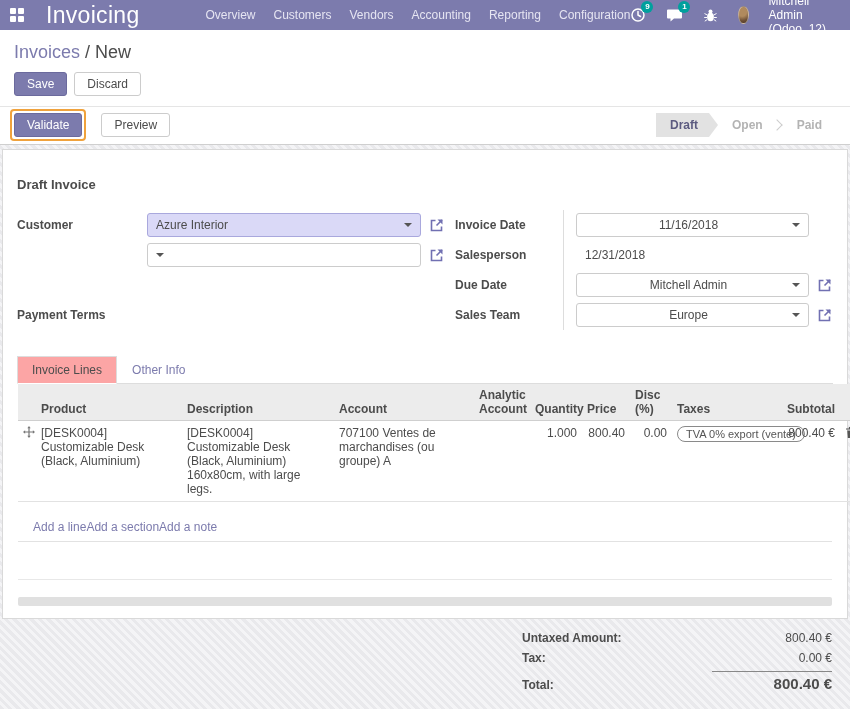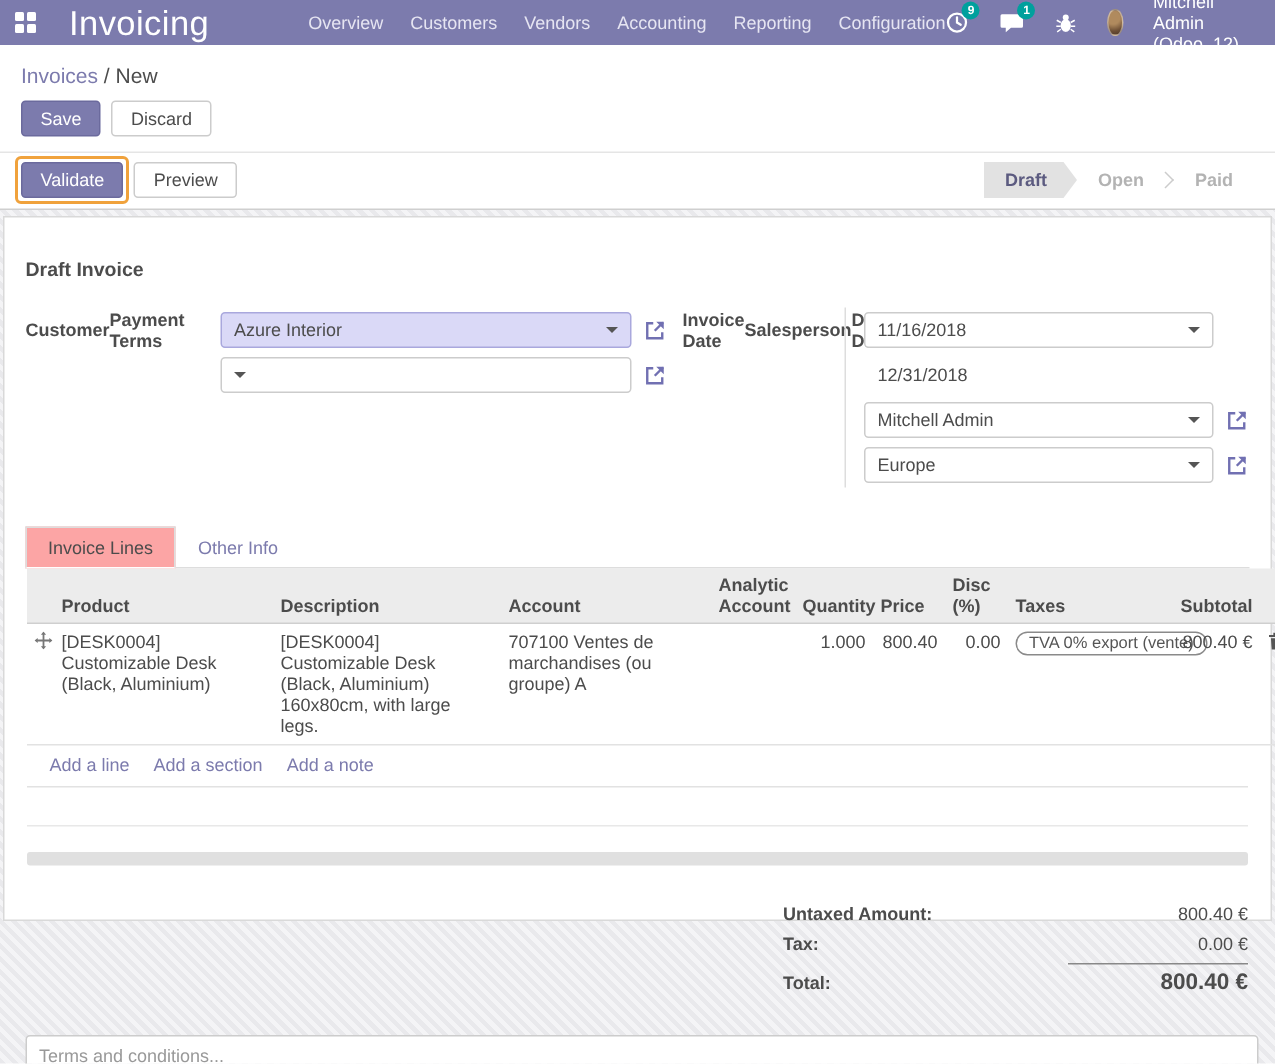--- a/index.html
+++ b/index.html
@@ -29,56 +29,56 @@
            border-radius:7px; padding:1px 2px; font-weight:bold; }
   .user-block { display:flex; align-items:center; gap:20px; cursor:pointer; }
   .avatar { width:18px; height:18px; border-radius:50%;
             background:radial-gradient(circle at 35% 30%,#b08a5e 0 35%,#6d4f35 70%,#4a3526 100%);
             border:1px solid rgba(255,255,255,.4); }
   .caret-w { width:0; height:0; border-left:4px solid transparent;
              border-right:4px solid transparent; border-top:4px solid #fff; }
 
   
   .control-panel { background:#fff; flex:0 0 103px; border-bottom:1px solid #cfcfcf; }
-  .breadcrumb { font-size:14px; padding:12px 0 0 14px; }
+  .breadcrumb { font-size:18px; padding:12px 0 0 14px; }
   .breadcrumb .parent { color:#7c7bad; cursor:pointer; }
   .breadcrumb .sep, .breadcrumb .current { color:#4c4c4c; }
   .cp-row1 { padding:9px 0 10px 14px; border-bottom:1px solid #e5e5e5; display:flex; gap:7px; }
   .cp-row2 { padding:6px 14px 7px 14px; display:flex; align-items:center; }
   .btn { font-size:12px; padding:4px 12px; border-radius:3px; cursor:pointer;
          border:1px solid #ccc; background:#fff; color:#4c4c4c;
          font-family:"Liberation Sans",sans-serif; }
   .btn-primary { background:#7c7bad; border-color:#6b6a9d; color:#fff; }
   .hl-box { display:inline-block; border:2px solid #f0a23c; border-radius:4px;
-            padding:2px; margin:-4px 3px -4px -4px; }
+            padding:2px; margin:-4px 15px -4px -4px; }
   
   .statusbar { margin-left:auto; display:flex; align-items:center; }
   .status-step { font-weight:bold; color:#b3b3b3; padding:5px 14px; }
   .status-step.active { background:#e2e2e2; color:#5c5b80;
      clip-path:polygon(0 0,calc(100% - 9px) 0,100% 50%,calc(100% - 9px) 100%,0 100%);
      padding:5px 20px 5px 14px; }
   .chev { width:8px; height:8px; border-top:1px solid #ccc; border-right:1px solid #ccc;
           transform:rotate(45deg); margin:0 2px 0 -4px; }
 
   
   .sheet-wrap { flex:1; padding:4px 2px 9px 2px; }
   .sheet { background:#fff; border:1px solid #d9d9d9; height:470px; position:relative; }
   .sheet-title { font-size:13px; font-weight:bold; padding:27px 14px 0 14px; }
 
   .form { display:flex; padding:18px 14px 0 14px; }
   .fgroup-left { width:428px; display:flex; }
   .fgroup-right { flex:1; display:flex; }
-  .col-labels { display:flex; flex-direction:row;justify-content:space-between; }
+  .col-labels { display:flex; flex-direction:column;justify-content:space-between; }
   .col-fields { display:flex; flex-direction:column; }
   .frow { height:30px; display:flex; align-items:center; }
   .flabel { font-weight:bold; }
   .fgroup-left .col-labels { width:130px; }
   .fgroup-left .col-fields { width:298px; }
   .fgroup-right .col-labels { width:118px; padding-left:10px; }
-  .fgroup-right .col-fields { flex:1; border-left:1px solid #ddd; padding-left:12px; }
+  .fgroup-right .col-fields { flex:1; border-left:1px solid #ddd; padding-left:12px;text-align:center; }
   .fieldbox { height:24px; border:1px solid #ccc; border-radius:3px; background:#fff;
               display:flex; align-items:center; padding:0 8px; flex:1; cursor:pointer; }
   .fieldbox .val { flex:1; }
   .fieldbox.hl { background:#dad9f7; border-color:#a9a8dd; }
   .caret-d { width:0; height:0; border-left:4px solid transparent;
              border-right:4px solid transparent; border-top:4px solid #555; }
   .ext-link { width:16px; height:16px; margin-left:8px; flex:0 0 16px; cursor:pointer; }
   .plain-val { color:#4c4c4c; }
 
   
@@ -87,21 +87,21 @@
   .tab.active { background:#fca5a5; border-color:#ddd #ddd #fff #ddd; color:#4c4c4c; }
   .tab.inactive { color:#7c7bad; }
 
   table.lines { width:820px; margin:0 15px; border-collapse:collapse; table-layout:fixed; }
   table.lines th { background:#ececec; font-weight:bold; text-align:left;
                    padding:4px 5px; border-bottom:1px solid #cfcfcf; vertical-align:bottom; }
   table.lines td { padding:5px 5px; vertical-align:top; border-bottom:1px solid #e2e2e2; }
   th.num, td.num { text-align:right; }
   .tax-pill { display:inline-block; border:1px solid #8a8a8a; border-radius:10px;
               padding:1px 8px; font-size:11px; color:#555; white-space:nowrap; }
-  .row-links { display:flex; gap:16px; padding:6px 5px 7px 15px; margin:0 15px;
+  .row-links { display:flex; gap:0; padding:6px 5px 7px 15px; margin:12px 15px;
                border-bottom:1px solid #e2e2e2; }
   .row-links span { color:#7c7bad; cursor:pointer; }
   .empty-strip { height:26px; margin:0 15px; border-bottom:1px solid #e8e8e8; }
   .hscrollbar { height:9px; background:#e0e0e0; margin:17px 15px 0 15px; border-radius:2px; }
 
   
   .totals { width:310px; margin:22px 15px 0 auto; }
   .trow { display:flex; justify-content:flex-end; align-items:baseline; padding:3px 0; }
   .tlabel { font-weight:bold; text-align:left; flex:1; }
   .tval { width:120px; text-align:right; }

